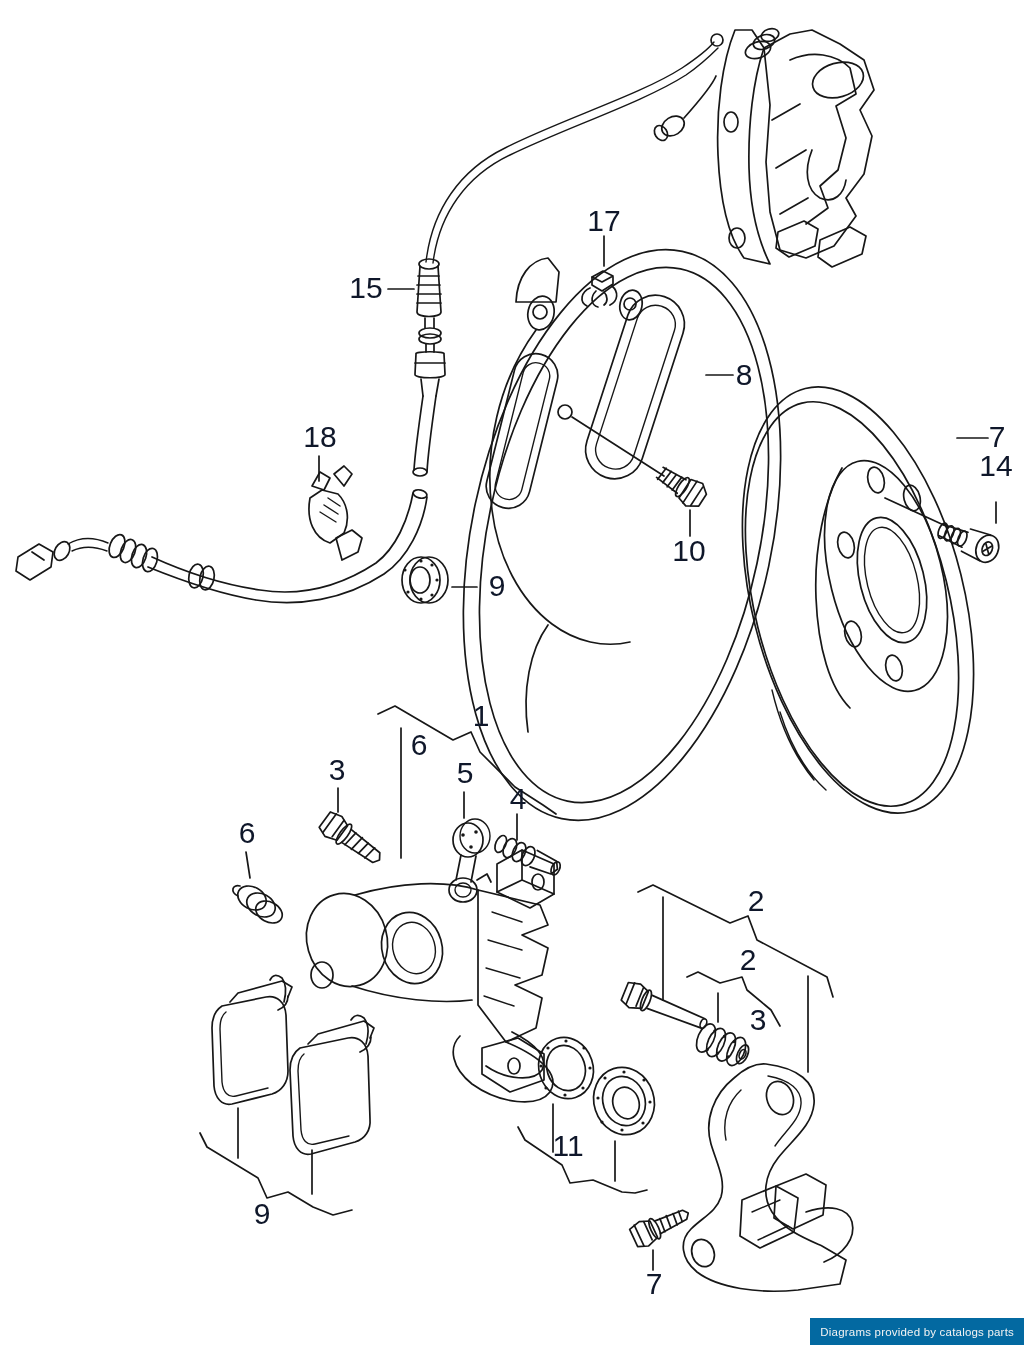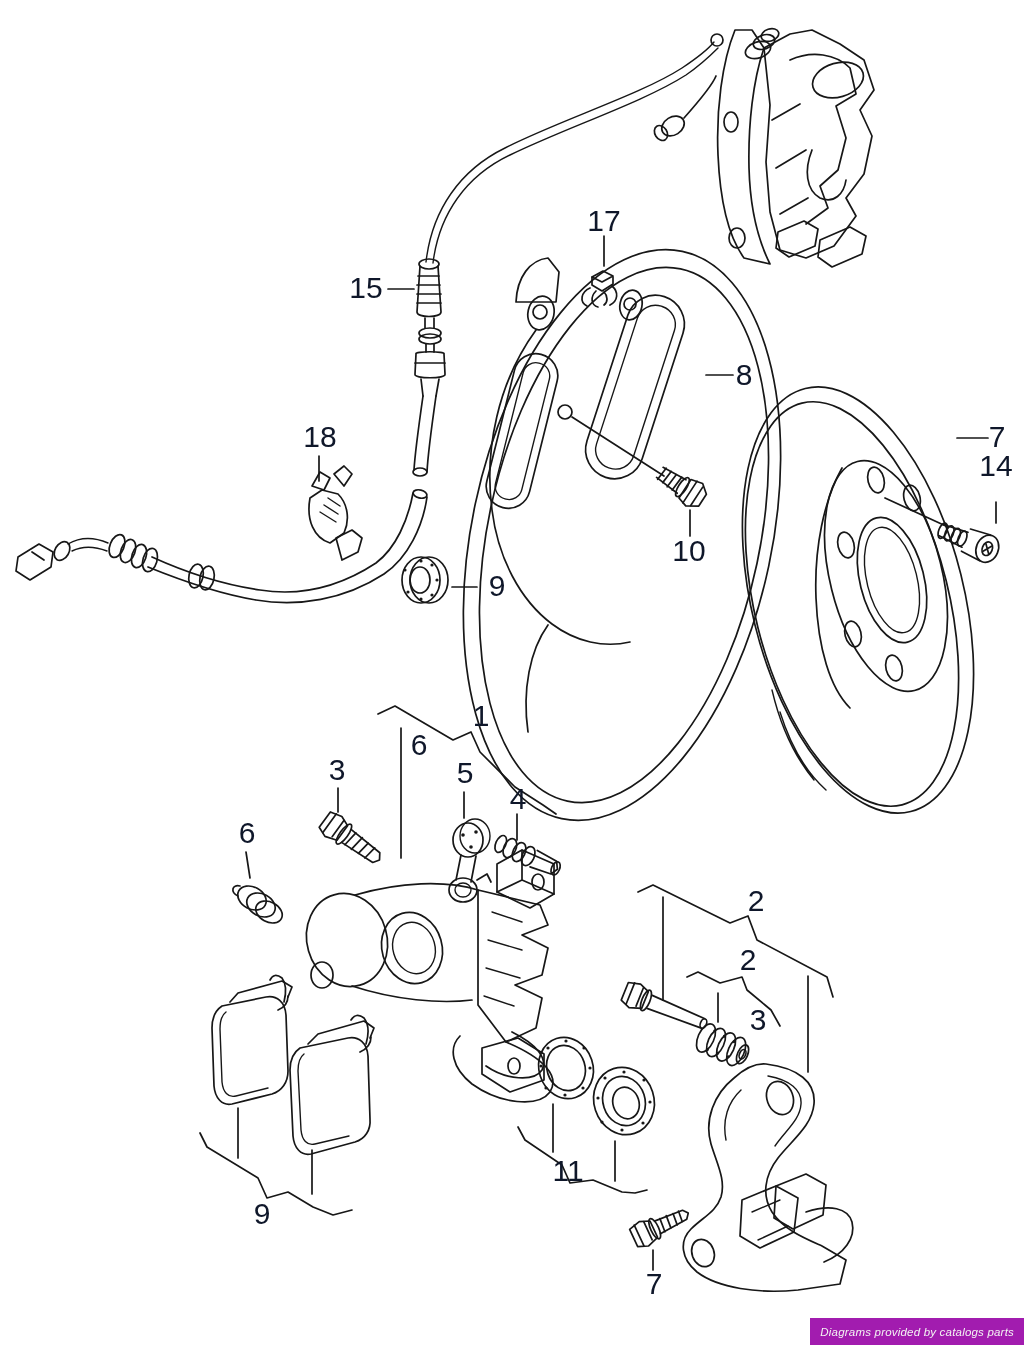--- a/index.html
+++ b/index.html
@@ -327,20 +327,20 @@
   <div class="callout" style="left:481px;top:716px">1</div>
   <div class="callout" style="left:419px;top:745px">6</div>
   <div class="callout" style="left:337px;top:770px">3</div>
   <div class="callout" style="left:465px;top:773px">5</div>
   <div class="callout" style="left:518px;top:799px">4</div>
   <div class="callout" style="left:247px;top:833px">6</div>
   <div class="callout" style="left:756px;top:901px">2</div>
   <div class="callout" style="left:748px;top:960px">2</div>
   <div class="callout" style="left:758px;top:1020px">3</div>
   <div class="callout" style="left:262px;top:1214px">9</div>
-  <div class="callout" style="left:568px;top:1171px">11</div>
+  <div class="callout" style="left:568px;top:1146px">11</div>
   <div class="callout" style="left:654px;top:1284px">7</div>
 
-  <div class="badge" style="background:#a21caf;color:#f3f3f3;font-style:italic;">
+  <div class="badge" style="background:#0369a1;color:#f3f3f3;">
     <span>Diagrams provided by catalogs parts</span>
   </div>
 
 </div>
 
 </body></html>

